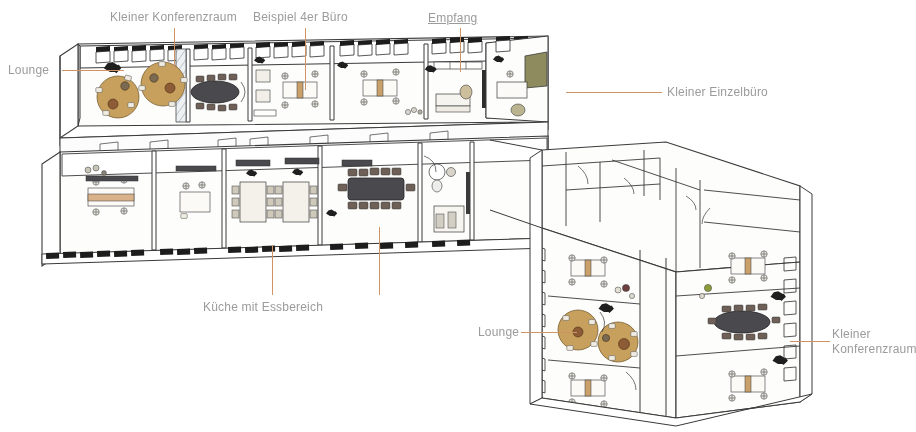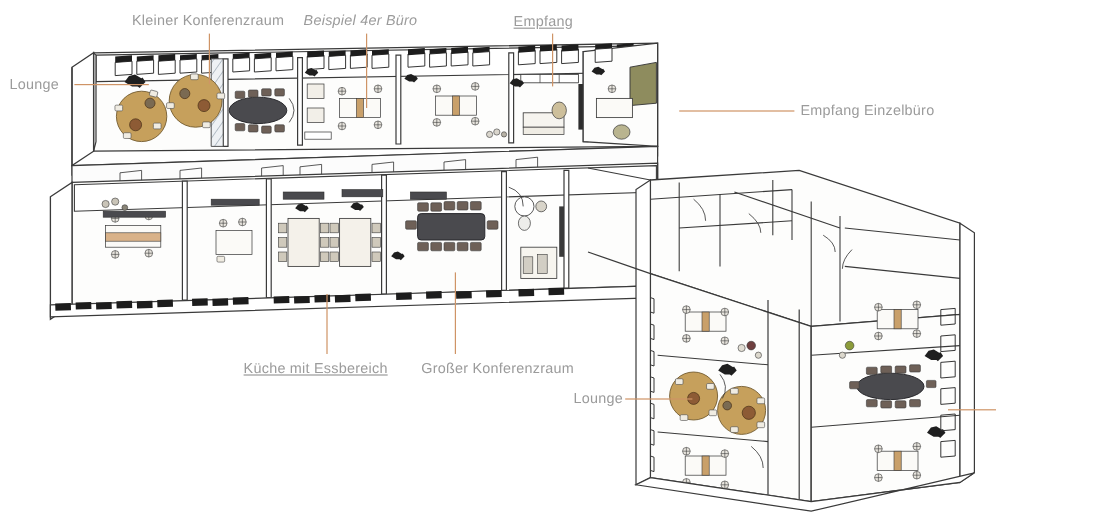--- a/index.html
+++ b/index.html
@@ -611,20 +611,21 @@
   <div class="leader v" style="left:305px; top:28px;  height:62px;"></div>
   <div class="leader v" style="left:460px; top:28px;  height:44px;"></div>
   <div class="leader h" style="left:566px; top:92px; width:96px;"></div>
   <div class="leader v" style="left:272px; top:245px; height:50px;"></div>
   <div class="leader v" style="left:379px; top:227px; height:68px;"></div>
   <div class="leader h" style="left:521px; top:332px; width:56px;"></div>
   <div class="leader h" style="left:790px; top:341px; width:40px;"></div>
 
   <div class="callout" style="left:8px;   top:63px;">Lounge</div>
   <div class="callout" style="left:110px; top:10px;">Kleiner Konferenzraum</div>
-  <div class="callout" style="left:253px; top:10px;font-style:italic;">Beispiel 4er Büro</div>
+  <div class="callout" style="left:253px; top:10px;">Beispiel 4er Büro</div>
   <div class="callout" style="left:428px; top:11px;text-decoration:underline;">Empfang</div>
-  <div class="callout" style="left:667px; top:85px;">Empfang Einzelbüro</div>
-  <div class="callout" style="left:203px; top:300px;text-decoration:underline;">Küche mit Essbereich</div>
-  <div class="callout" style="left:351px; top:300px;">Großer Konferenzraum</div>
+  <div class="callout" style="left:667px; top:85px;">Kleiner Einzelbüro</div>
+  <div class="callout" style="left:203px; top:300px;">Küche mit Essbereich</div>
   <div class="callout" style="left:478px; top:325px;">Lounge</div>
+  <div class="callout" style="left:832px; top:327px;">Kleiner
+Konferenzraum</div>
 
 </div>
 
 </body></html>

